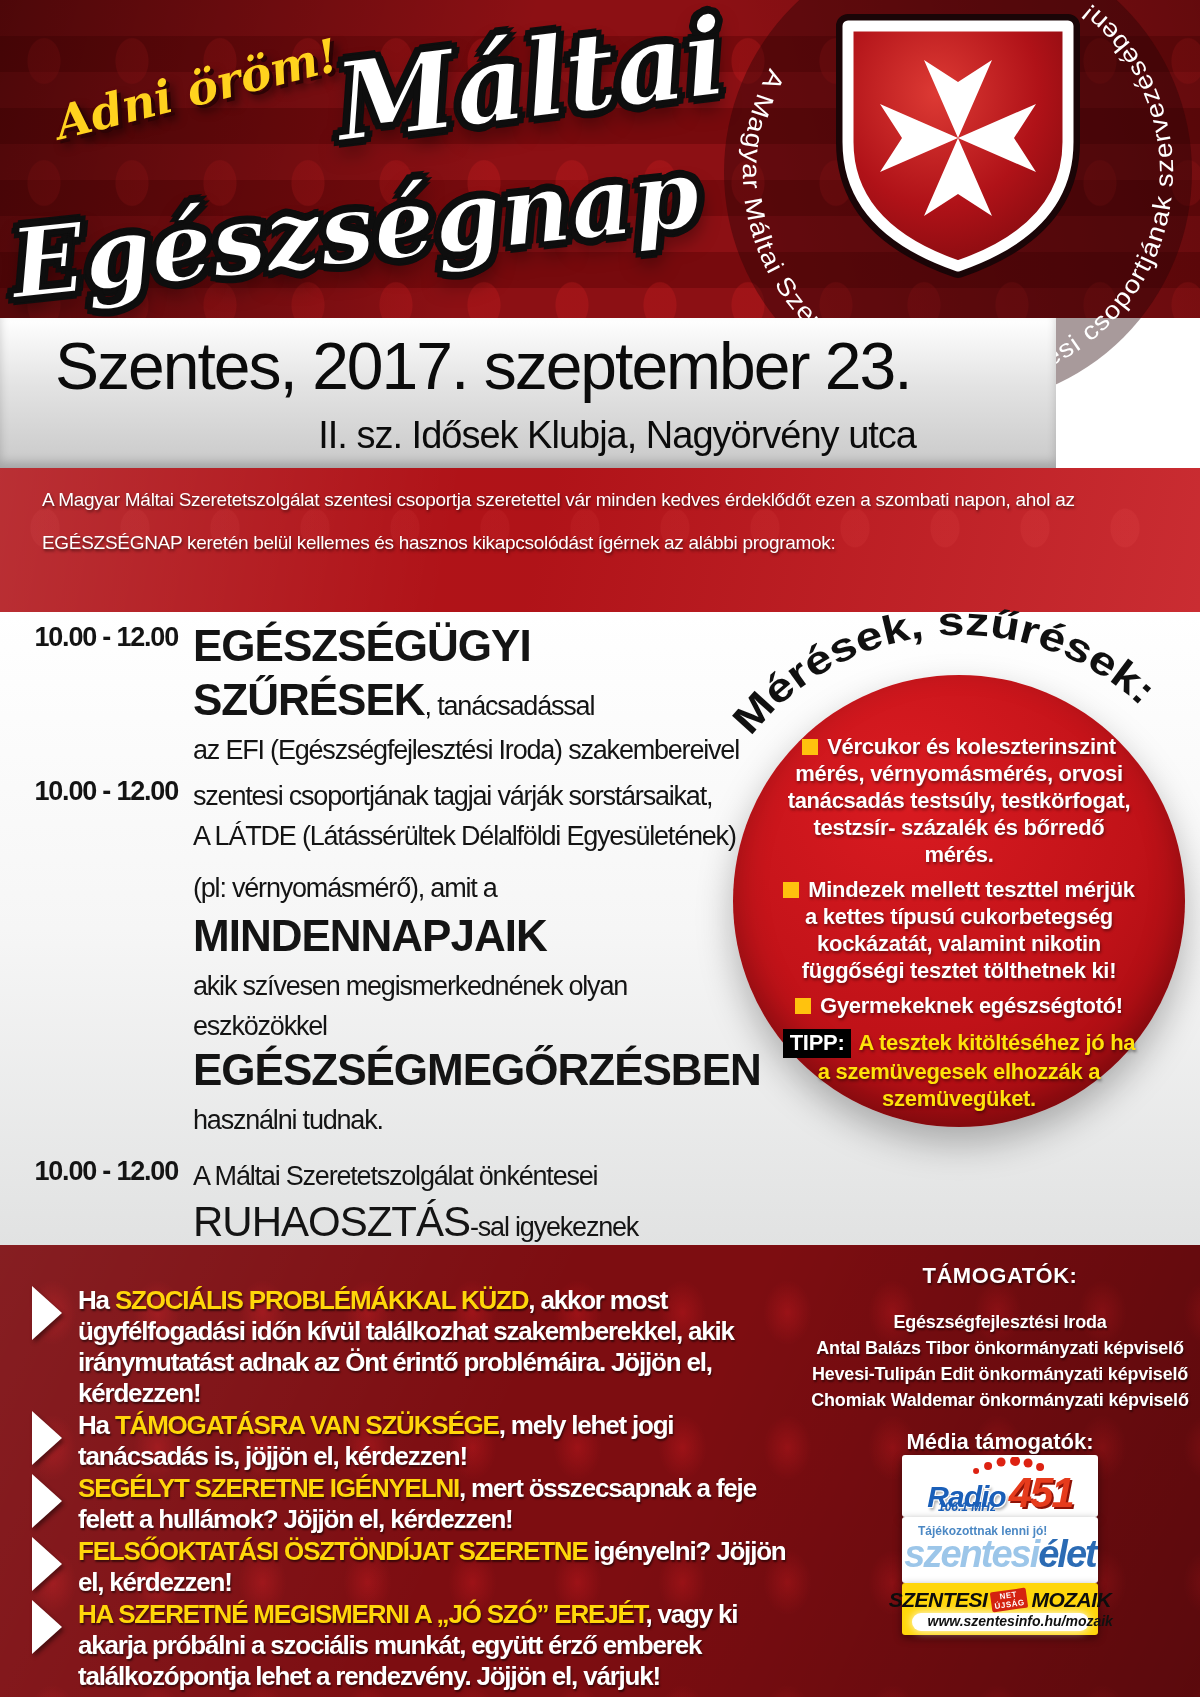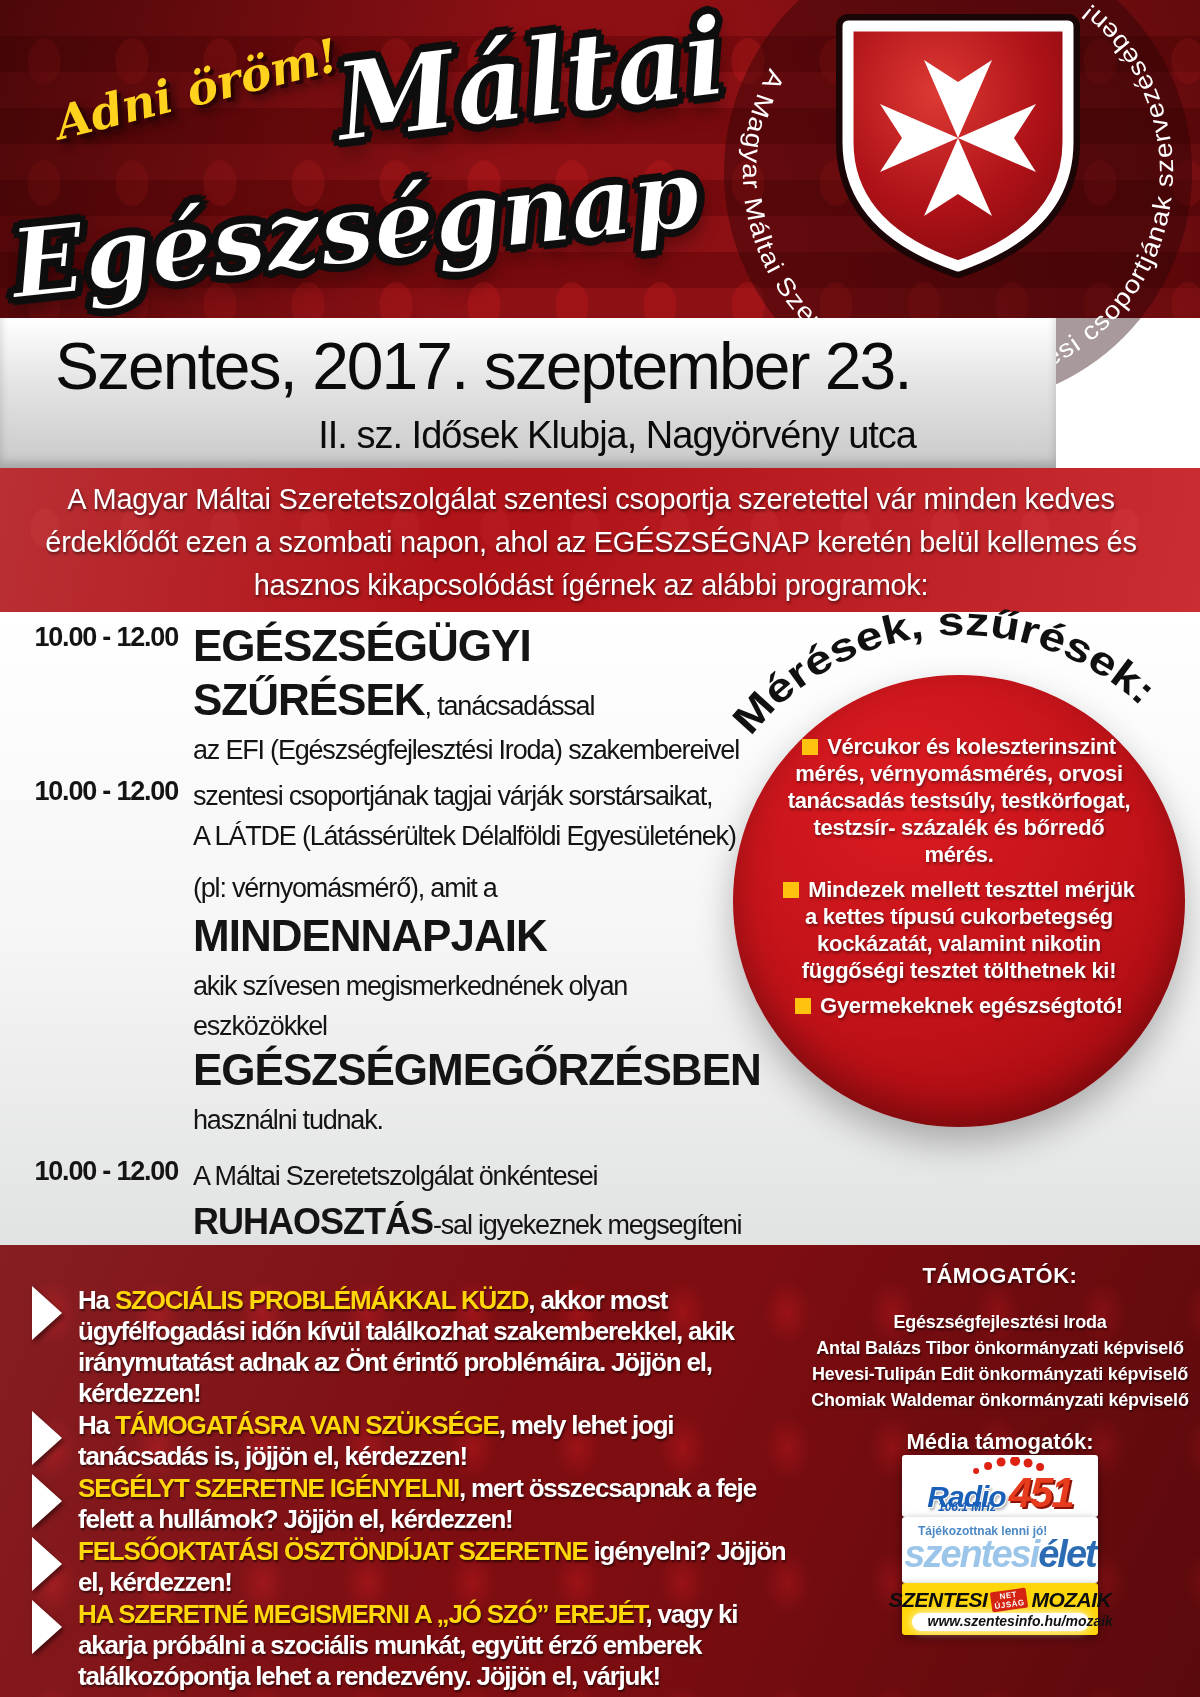--- a/index.html
+++ b/index.html
@@ -38,34 +38,34 @@
   .date2{position:absolute;right:140px;top:96px;font-size:38px;letter-spacing:-1px;color:#0b0b0b;white-space:nowrap;}
 
   
   .introband{position:absolute;left:0;top:468px;width:1200px;height:144px;
     background-color:#c4151b;
     background-image:
       linear-gradient(100deg, rgba(255,255,255,0.12) 0%, rgba(255,255,255,0) 38%),
       linear-gradient(283deg, rgba(255,255,255,0.10) 0%, rgba(0,0,0,0.10) 55%),
       radial-gradient(rgba(230,60,60,0.18) 14px, rgba(230,60,60,0) 15px);
     background-size:auto,auto,90px 120px;}
-  .intro-text{position:absolute;left:36px;top:10px;width:1110px;font-size:29px;
+  .intro-text{position:absolute;left:42px;top:10px;width:1110px;font-size:19px;
     line-height:43px;letter-spacing:-0.3px;color:#fff;
-    text-shadow:1px 2px 3px rgba(0,0,0,0.55);text-align:center;}
+    text-shadow:1px 2px 3px rgba(0,0,0,0.55);}
 
   
   .main{position:absolute;left:0;top:612px;width:1200px;height:633px;
     background:linear-gradient(180deg,#ffffff 0%,#f6f6f6 50%,#e1e2e2 100%);}
   .schedule{position:absolute;left:28px;top:10px;width:720px;color:#141414;
     font-size:27px;letter-spacing:-1.2px;}
   .prog{position:relative;padding-left:165px;}
   .prog .time{position:absolute;left:0;top:0;width:150px;text-align:right;font-weight:bold;}
   .pl{line-height:40px;}
   .big{font-size:44px;font-weight:bold;letter-spacing:-1px;}
-  .big2{font-size:36px;font-weight:bold;letter-spacing:-1px;}
+  .big2{font-size:42px;font-weight:normal;letter-spacing:-1px;}
   .m1{margin-top:6px;} .m2{margin-top:16px;} .m3{margin-top:12px;}
   .lh48{line-height:48px;} .lh52{line-height:52px;}
 
   .arc-svg{position:absolute;left:700px;top:600px;width:500px;height:220px;overflow:visible;}
   .bubble{position:absolute;left:733px;top:63px;width:452px;height:452px;border-radius:50%;
     box-sizing:border-box;padding:58px 44px 0;text-align:center;
     background:radial-gradient(circle at 38% 26%,#da1b21 0%,#c01218 55%,#97080d 100%);
     box-shadow:0 16px 36px rgba(0,0,0,0.28), inset 0 -16px 34px rgba(0,0,0,0.28);
     color:#fff;font-weight:bold;font-size:22px;line-height:27px;letter-spacing:-0.3px;
     text-shadow:1px 2px 3px rgba(0,0,0,0.45);}
@@ -197,20 +197,23 @@
         <div class="pl lh52"><span class="big2">EBÉD</span><span>, mely egy tál meleg étel, a rendezvény támogatóinak</span></div>
         <div class="pl">jóvoltából, hogy utána kellemes beszélgetés közben akár</div>
         <div class="pl">mindennapi gondjaikkal megismerkedhessenek a térség képviselői.</div>
       </div>
     </div>
 
     <div class="bubble">
       <div class="bbl"><span class="sq"></span><span>Vércukor és koleszterinszint mérés, vérnyomásmérés, orvosi tanácsadás testsúly, testkörfogat, testzsír- százalék és bőrredő mérés.</span></div>
       <div class="bbl"><span class="sq"></span><span>Mindezek mellett teszttel mérjük a kettes típusú cukorbetegség kockázatát, valamint nikotin függőségi tesztet tölthetnek ki!</span></div>
       <div class="bbl"><span class="sq"></span><span>Gyermekeknek egészségtotó!</span></div>
+      <div class="tip">
+        <span class="tip-label">TIPP:</span><span class="tip-text">A tesztek kitöltéséhez jó ha a szemüvegesek elhozzák a szemüvegüket.</span>
+      </div>
     </div>
   </div>
 
   <svg class="arc-svg" viewBox="0 0 500 220">
     <defs>
         <path id="arcPath" d="M 51 137 A 265 265 0 0 1 469 137" fill="none"></path>
       </defs>
     <text font-size="40" font-weight="bold" fill="#101010" font-family="Liberation Sans, sans-serif">
       <textPath href="#arcPath" textLength="440" lengthAdjust="spacingAndGlyphs">Mérések, szűrések:</textPath>
     </text>

